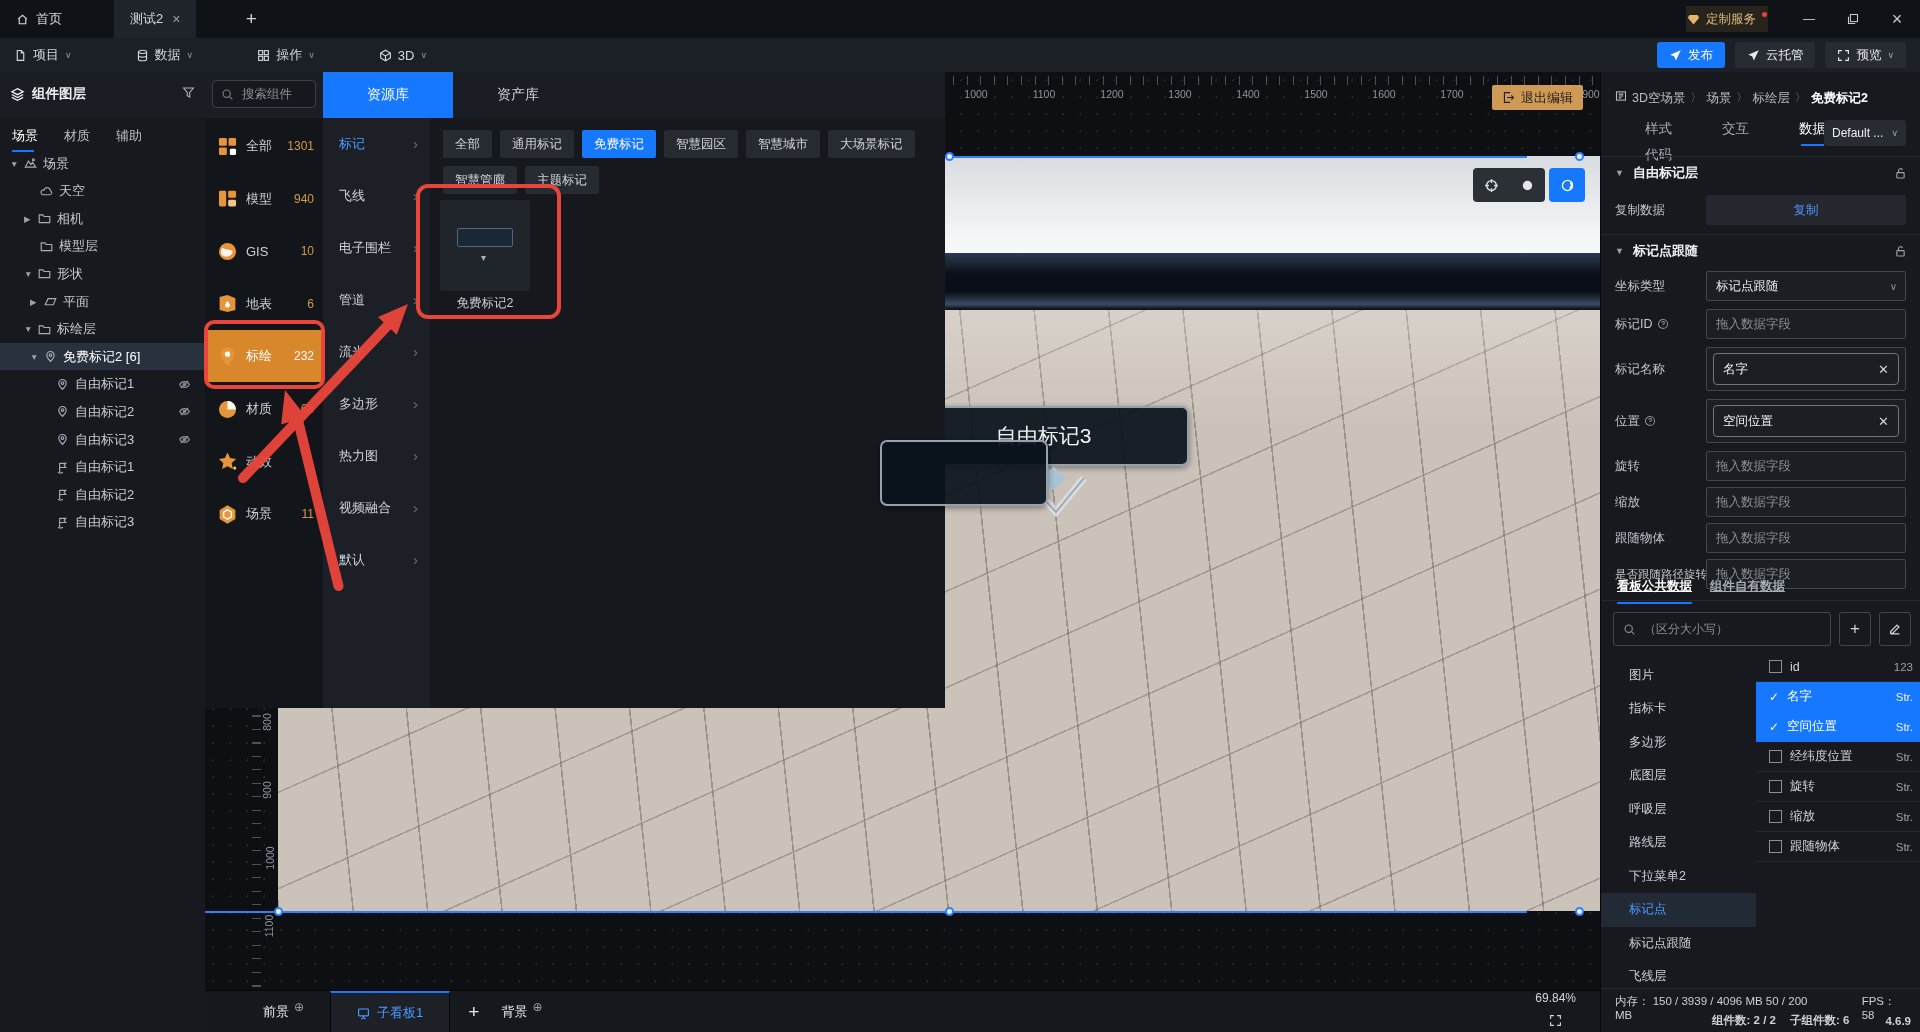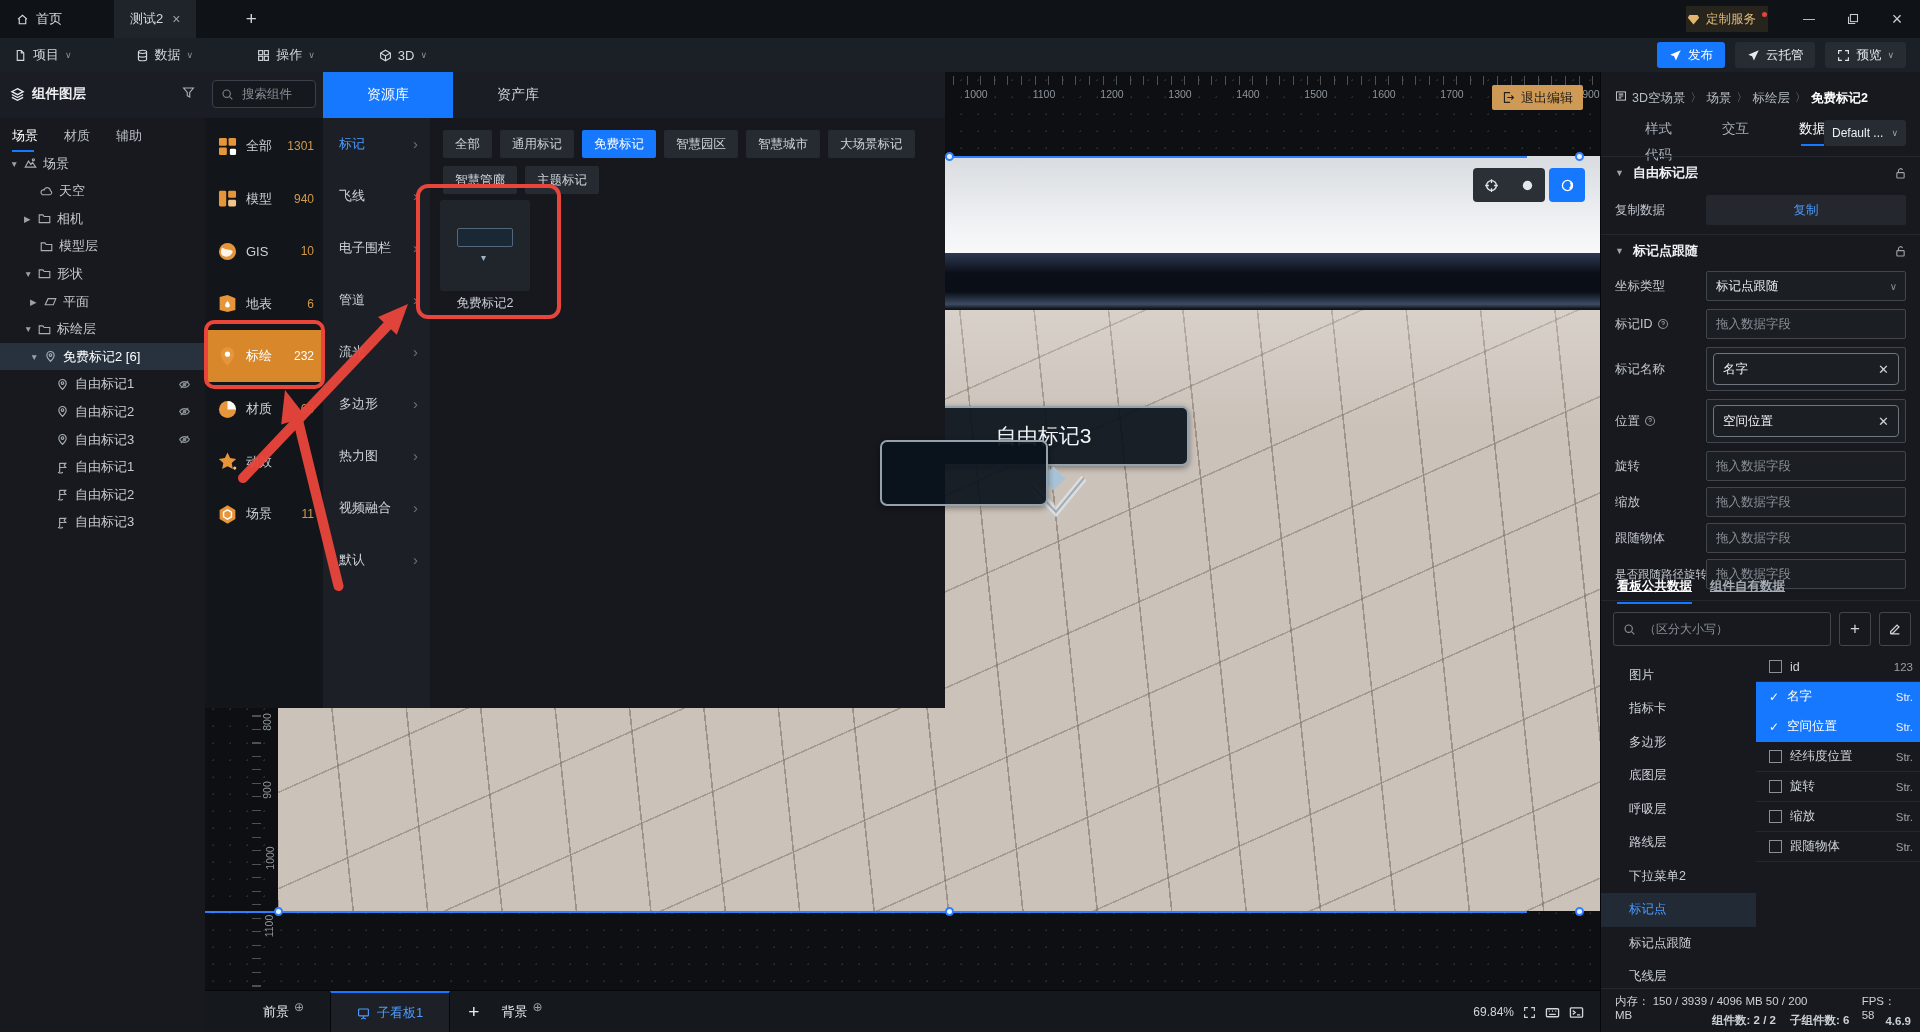--- a/index.html
+++ b/index.html
@@ -54,21 +54,21 @@
   #vp-toolbar .tbtn{width:36px;height:34px;display:flex;align-items:center;justify-content:center;color:#e3e7eb;}
   #vp-toolbar .tbtn.blue{background:#1677ff;border-radius:4px;color:#fff;}
   #exit-btn{left:1287px;top:13px;height:25px;display:flex;align-items:center;gap:6px;padding:0 10px;
       background:#cf9a56;color:#27211a;font-size:13px;border-radius:2px;}
   
   #boardbar{left:0;top:918px;width:1395px;height:42px;background:#15181d;border-top:1px solid #05070a;display:flex;align-items:center;}
   .bb-lbl{color:#e8ebee;font-size:13px;}
   .bb-plus{color:#9aa1a8;font-size:12px;margin:-10px 0 0 3px;}
   #bb-tab{height:42px;display:flex;align-items:center;gap:7px;padding:0 26px;background:#1d2127;border-top:2px solid #1677ff;
       border-left:1px solid #05070a;border-right:1px solid #05070a;color:#4d9bff;box-sizing:border-box;}
-  #zoom-cluster{position:absolute;right:16px;top:0;height:42px;display:flex;align-items:center;gap:9px;color:#d3d7dc;}
+  #zoom-cluster{position:absolute;right:24px;top:0;height:42px;display:flex;align-items:center;gap:9px;color:#d3d7dc;flex-direction:column;}
   
   #headerstrip{left:0;top:72px;width:945px;height:46px;background:#1a1e24;}
   #lp-title{position:absolute;left:10px;top:13px;display:flex;gap:7px;align-items:center;color:#eceef1;font-weight:bold;font-size:13.5px;}
   #lp-filter{position:absolute;left:182px;top:14px;color:#aab1b8;}
   #lib-search{position:absolute;left:212px;top:8px;width:104px;height:28px;border:1px solid #3a4049;border-radius:4px;
       display:flex;align-items:center;gap:6px;padding:0 8px;color:#7b828a;background:#15181c;box-sizing:border-box;}
   #lib-search input{background:none;border:none;outline:none;color:#aeb4bb;width:64px;font-size:12.5px;}
   .lib-tab{position:absolute;top:0;height:46px;display:flex;align-items:center;justify-content:center;width:130px;color:#ced3d9;font-size:14px;}
   .lib-tab.active{background:#1677ff;color:#fff;}
   

